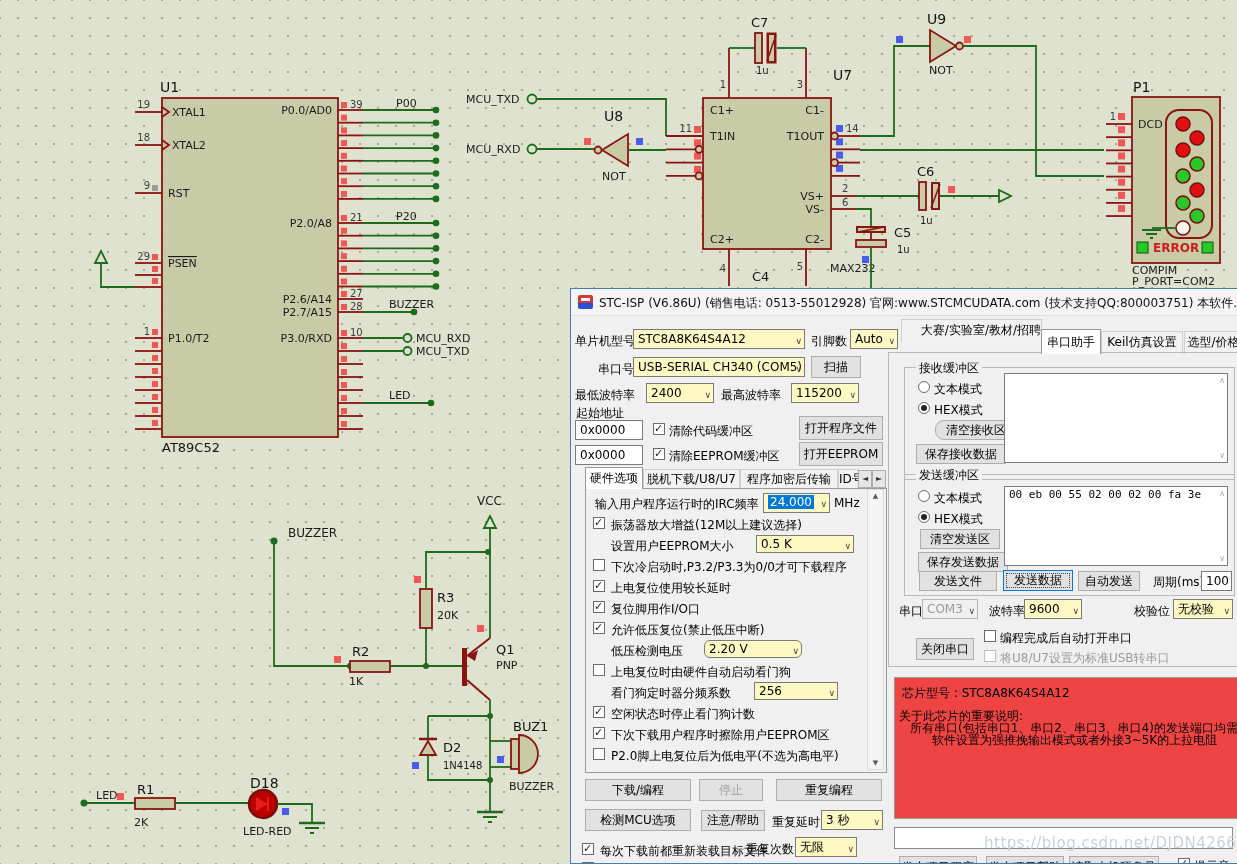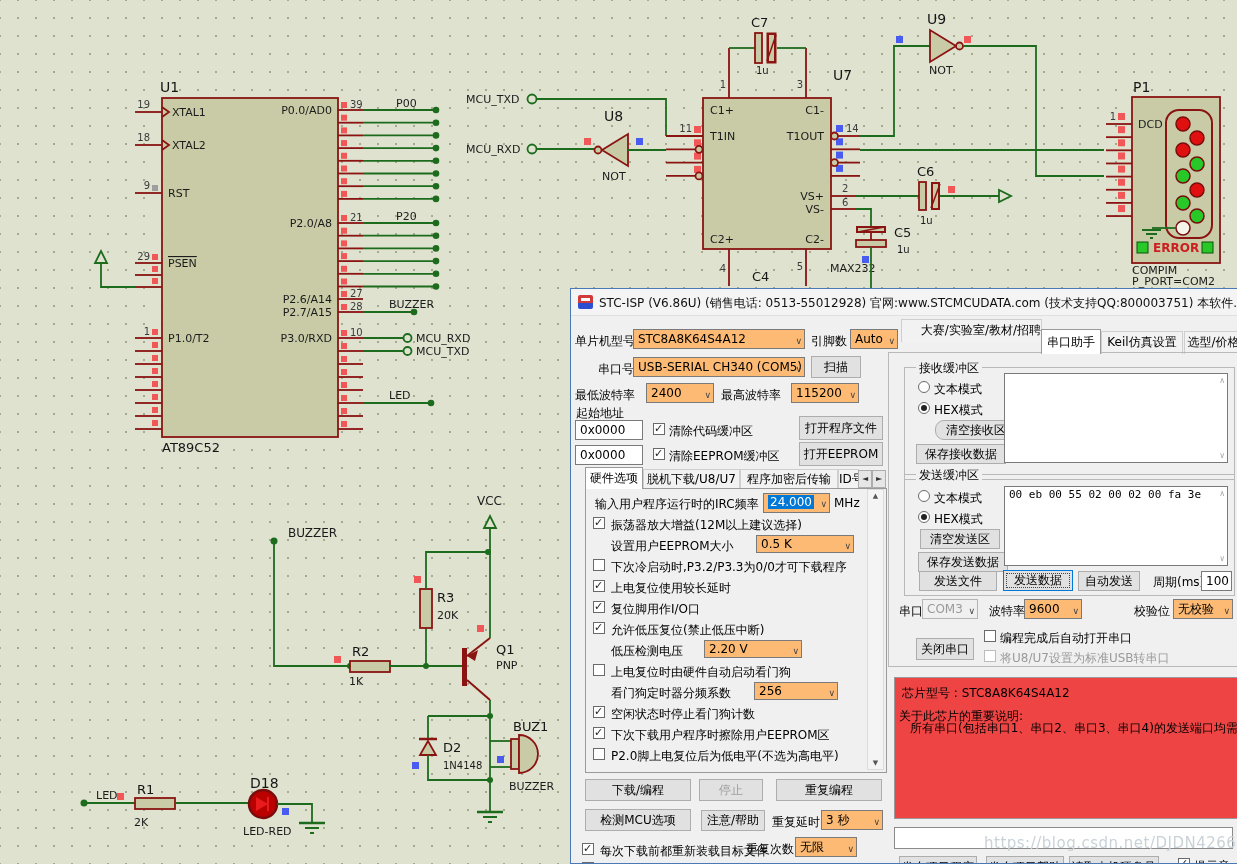--- a/index.html
+++ b/index.html
@@ -31,21 +31,21 @@
   #win{position:absolute;left:570px;top:288px;width:669px;height:576px;
     background:#f0f0f0;border:1px solid #4a7ab5;box-sizing:border-box;overflow:hidden;
     font-size:12px;color:#000;}
   #win .abs{position:absolute;}
   .tbar{left:0;top:0;width:100%;height:26px;background:#f4f4f4;border-bottom:1px solid #e0e0e0;}
   .appico{left:7px;top:6px;width:15px;height:14px;background:linear-gradient(180deg,#d23a3a 55%,#2b4fd0 55%);border-radius:2px;}
   .appico:after{content:"";position:absolute;left:3px;top:3px;width:9px;height:3px;background:#fff;}
   .ttl{left:28px;top:6px;white-space:nowrap;font-size:12px;color:#111;}
   .lb{white-space:nowrap;}
   .lbg{white-space:nowrap;color:#9a9a9a;}
-  .combo{background:#fdba74;border:1px solid #7a7a7a;box-sizing:border-box;height:20px;line-height:18px;padding-left:4px;white-space:nowrap;overflow:hidden;}
+  .combo{background:#fef9c3;border:1px solid #7a7a7a;box-sizing:border-box;height:20px;line-height:18px;padding-left:4px;white-space:nowrap;overflow:hidden;}
   .combo .ar{position:absolute;right:2px;top:2px;color:#444;font-size:9px;}
   .combo.dis{background:#f0f0f0;color:#9a9a9a;border-color:#b5b5b5;}
   .combo.hl .cv{background:#0078d7;color:#fff;padding:0 2px;}
   .inp{background:#fff;border:1px solid #7a7a7a;box-sizing:border-box;height:20px;line-height:18px;padding-left:4px;font-size:12px;}
   .btn{background:#e1e1e1;border:1px solid #adadad;box-sizing:border-box;text-align:center;line-height:20px;font-size:12px;cursor:default;}
   .btn.dis{color:#9f9f9f;}
   .btn.foc{border:1px solid #0078d7;outline:1px dotted #444;outline-offset:-4px;}
   .cb{width:12px;height:12px;background:#fff;border:1px solid #6a6a6a;box-sizing:border-box;}
   .cb.on:after{content:"✓";position:absolute;left:0px;top:-2px;font-size:11px;font-weight:bold;color:#222;}
   .cb.dis{border-color:#bdbdbd;}
@@ -786,21 +786,21 @@
   <span class="abs cb on" style="left:22px;top:291px;"></span>
   <span class="abs lb" style="left:40px;top:291px;">上电复位使用较长延时</span>
 
   <span class="abs cb on" style="left:22px;top:312px;"></span>
   <span class="abs lb" style="left:40px;top:312px;">复位脚用作I/O口</span>
 
   <span class="abs cb on" style="left:22px;top:333px;"></span>
   <span class="abs lb" style="left:40px;top:333px;">允许低压复位(禁止低压中断)</span>
 
   <span class="abs lb" style="left:40px;top:354px;">低压检测电压</span>
-  <div class="abs combo" style="left:133px;top:351px;width:98px;height:18px;line-height:16px;"><span class="cv">2.20 V</span><span class="ar">∨</span></div>
+  <div class="abs combo" style="left:133px;top:351px;width:98px;height:18px;line-height:16px;border-radius:6px;"><span class="cv">2.20 V</span><span class="ar">∨</span></div>
 
   <span class="abs cb" style="left:22px;top:375px;"></span>
   <span class="abs lb" style="left:40px;top:375px;">上电复位时由硬件自动启动看门狗</span>
 
   <span class="abs lb" style="left:40px;top:396px;">看门狗定时器分频系数</span>
   <div class="abs combo" style="left:183px;top:393px;width:84px;height:18px;line-height:16px;"><span class="cv">256</span><span class="ar">∨</span></div>
 
   <span class="abs cb on" style="left:22px;top:417px;"></span>
   <span class="abs lb" style="left:40px;top:417px;">空闲状态时停止看门狗计数</span>
 
@@ -868,20 +868,21 @@
   <div class="abs btn" style="left:345px;top:349px;width:58px;height:22px;line-height:20px;">关闭串口</div>
   <span class="abs cb" style="left:413px;top:341px;"></span>
   <span class="abs lb" style="left:429px;top:341px;">编程完成后自动打开串口</span>
   <span class="abs cb dis" style="left:413px;top:361px;"></span>
   <span class="abs lbg" style="left:429px;top:361px;">将U8/U7设置为标准USB转串口</span>
 
   <div class="abs" style="left:323px;top:388px;width:344px;height:142px;background:#ef4444;border:1px solid #9a9a9a;box-sizing:border-box;">
     <div class="abs lb" style="left:7px;top:7px;">芯片型号 : STC8A8K64S4A12</div>
     <div class="abs lb" style="left:4px;top:30px;">关于此芯片的重要说明:</div>
     <div class="abs lb" style="left:15px;top:42px;">所有串口(包括串口1、串口2、串口3、串口4)的发送端口均需</div>
+    <div class="abs lb" style="left:37px;top:54px;">软件设置为强推挽输出模式或者外接3~5K的上拉电阻</div>
   </div>
 
   <div class="abs" style="left:323px;top:538px;width:339px;height:22px;background:#fff;border:1px solid #8a8a8a;box-sizing:border-box;"></div>
   <div class="abs btn" style="left:328px;top:567px;width:78px;height:22px;line-height:20px;">发布项目程序</div>
   <div class="abs btn" style="left:415px;top:567px;width:78px;height:22px;line-height:20px;">发布项目帮助</div>
   <div class="abs btn" style="left:498px;top:567px;width:90px;height:22px;line-height:20px;">读取本机硬盘号</div>
   <span class="abs cb on" style="left:607px;top:569px;"></span>
   <span class="abs lb" style="left:623px;top:569px;">提示音</span>
 
   <span class="abs wm" style="left:413px;top:545px;z-index:5;">https://blog.csdn.net/DJDN426611</span>

